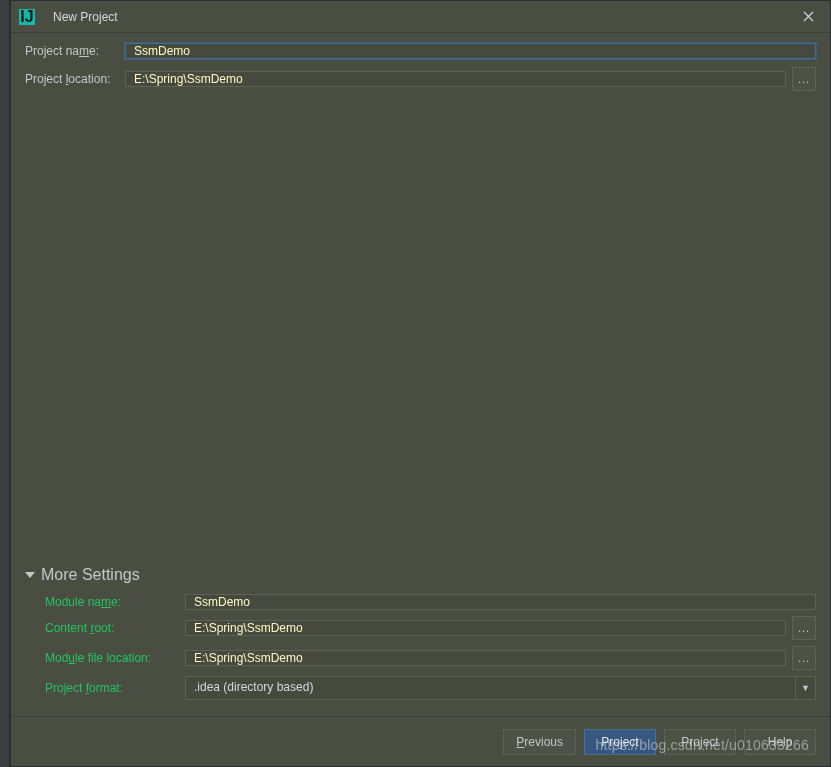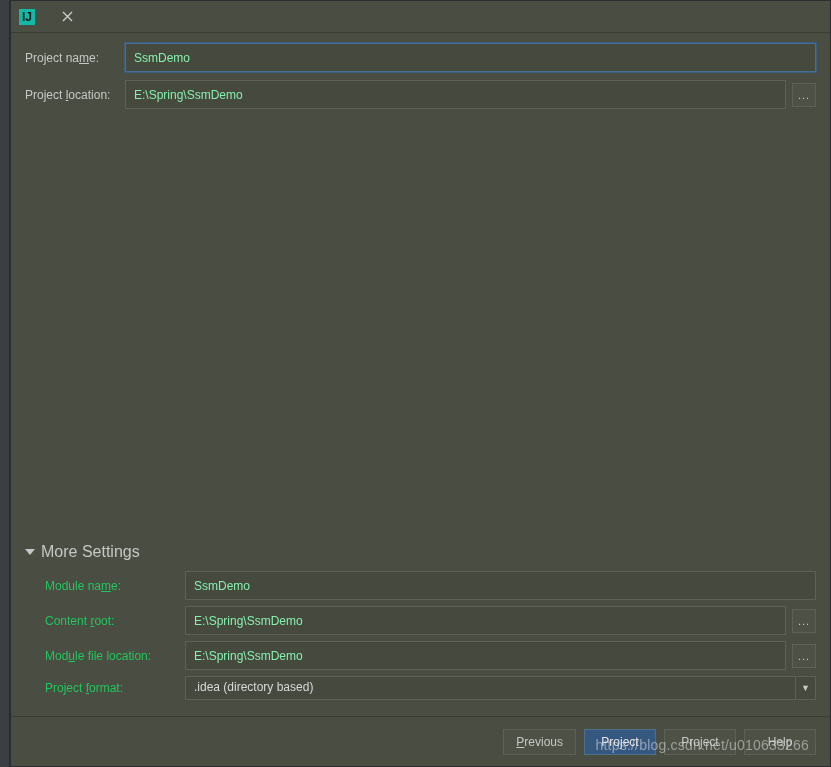--- a/index.html
+++ b/index.html
@@ -46,21 +46,21 @@
       border-bottom: 1px solid #3a3d36;
     }
     .titlebar-icon {
       width: 16px;
       height: 16px;
       margin-right: 18px;
       background: #14b8a6;
       display: flex;
       align-items: center;
       justify-content: center;
-      font-size: 12px;
+      font-size: 16px;
       font-weight: bold;
       color: #1a1a1a;
     }
     .titlebar-title {
       color: #d8d8d8;
       font-size: 12px;
       flex: 1;
     }
     .titlebar-close {
       width: 28px;
@@ -95,24 +95,24 @@
       width: 140px;
       color: #22c55e;
       font-size: 12px;
       padding-right: 6px;
     }
     .mnemonic {
       text-decoration: underline;
     }
     .text-input {
       flex: 1;
-      height: 29px;
+      height: 16px;
       background: #45493e;
       border: 1px solid #5e6154;
-      color: #86efac;
+      color: #fef9c3;
       padding: 2px 8px;
       font-size: 12px;
       outline: none;
     }
     .text-input.focused {
       border: 1px solid #466d94;
       box-shadow: 0 0 0 1px #3b5d7c;
     }
     .browse-btn {
       width: 24px;
@@ -216,20 +216,21 @@
   </style>
 </head>
 <body>
 
 <div class="left-sliver"></div>
 
 <div class="dialog">
 
   <div class="titlebar">
     <div class="titlebar-icon">IJ</div>
+    <div class="titlebar-title">New Project</div>
     <div class="titlebar-close">
       <svg width="11" height="11" viewBox="0 0 11 11">
           <path d="M1 1 L10 10 M10 1 L1 10" stroke="#d0d0d0" stroke-width="1.3"></path>
         </svg>
     </div>
   </div>
 
   <div class="content">
 
     <div class="form-row">

